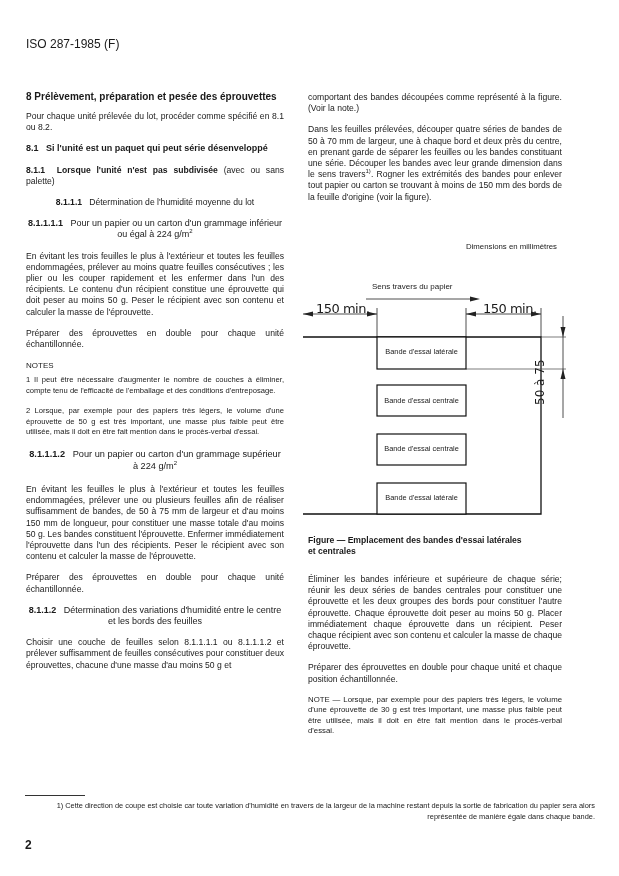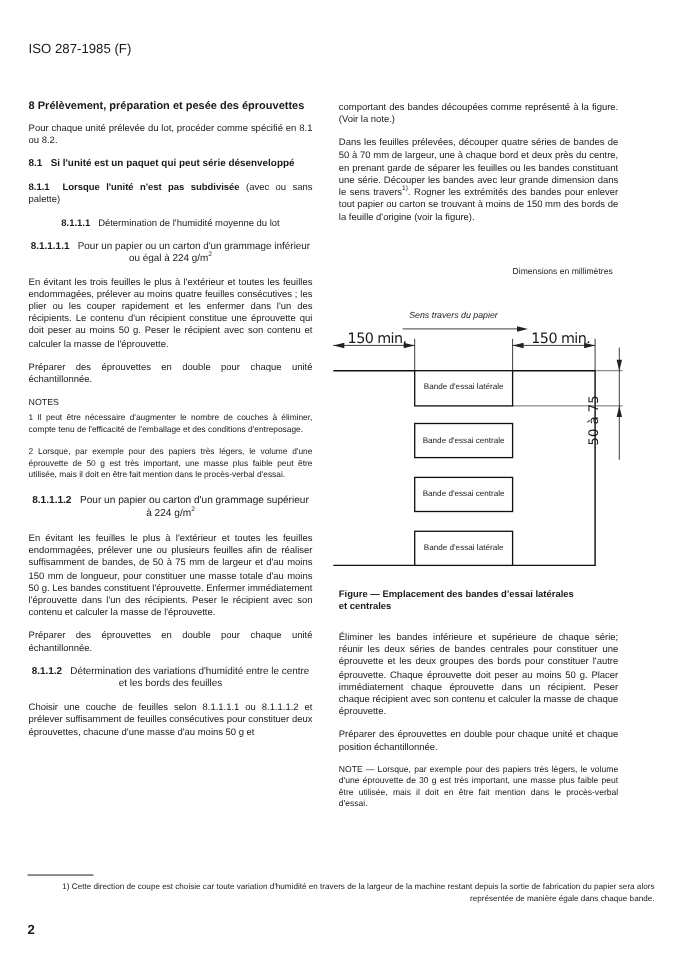--- a/index.html
+++ b/index.html
@@ -104,21 +104,21 @@
   <line x1="563" y1="316" x2="563" y2="418" stroke="#222" stroke-width="0.8"></line>
   <polygon points="563,337 560.5,327 565.5,327" fill="#222"></polygon>
   <polygon points="563,369 560.5,379 565.5,379" fill="#222"></polygon>
 
   <rect x="377" y="337" width="89" height="32" fill="#fff" stroke="#111" stroke-width="1.2"></rect>
   <rect x="377" y="385" width="89" height="31" fill="#fff" stroke="#111" stroke-width="1.2"></rect>
   <rect x="377" y="434" width="89" height="31" fill="#fff" stroke="#111" stroke-width="1.2"></rect>
   <rect x="377" y="483" width="89" height="31" fill="#fff" stroke="#111" stroke-width="1.2"></rect>
 </svg>
 
-<div class="abs" style="left:372px; top:282px; font-size:8px;font-style:italic;">Sens travers du papier</div>
+<div class="abs" style="left:372px; top:282px; font-size:8px;">Sens travers du papier</div>
 <div class="abs dimtxt" style="left:316px; top:301px; font-size:13px; letter-spacing:-0.5px;">150 min.</div>
 <div class="abs dimtxt" style="left:483px; top:301px; font-size:13px; letter-spacing:-0.5px;">150 min.</div>
 <div class="abs dimtxt" style="left:533px; top:405px; font-size:12px; transform:rotate(-90deg); transform-origin:left top; white-space:nowrap;">50 à 75</div>
 
 <div class="abs" style="left:377px; top:347px; width:89px; text-align:center; font-size:7.4px;">Bande d'essai latérale</div>
 <div class="abs" style="left:377px; top:396px; width:89px; text-align:center; font-size:7.4px;">Bande d'essai centrale</div>
 <div class="abs" style="left:377px; top:444px; width:89px; text-align:center; font-size:7.4px;">Bande d'essai centrale</div>
 <div class="abs" style="left:377px; top:493px; width:89px; text-align:center; font-size:7.4px;">Bande d'essai latérale</div>
 
 <div class="abs fig-caption" style="left:308px; top:535px; width:254px;">

